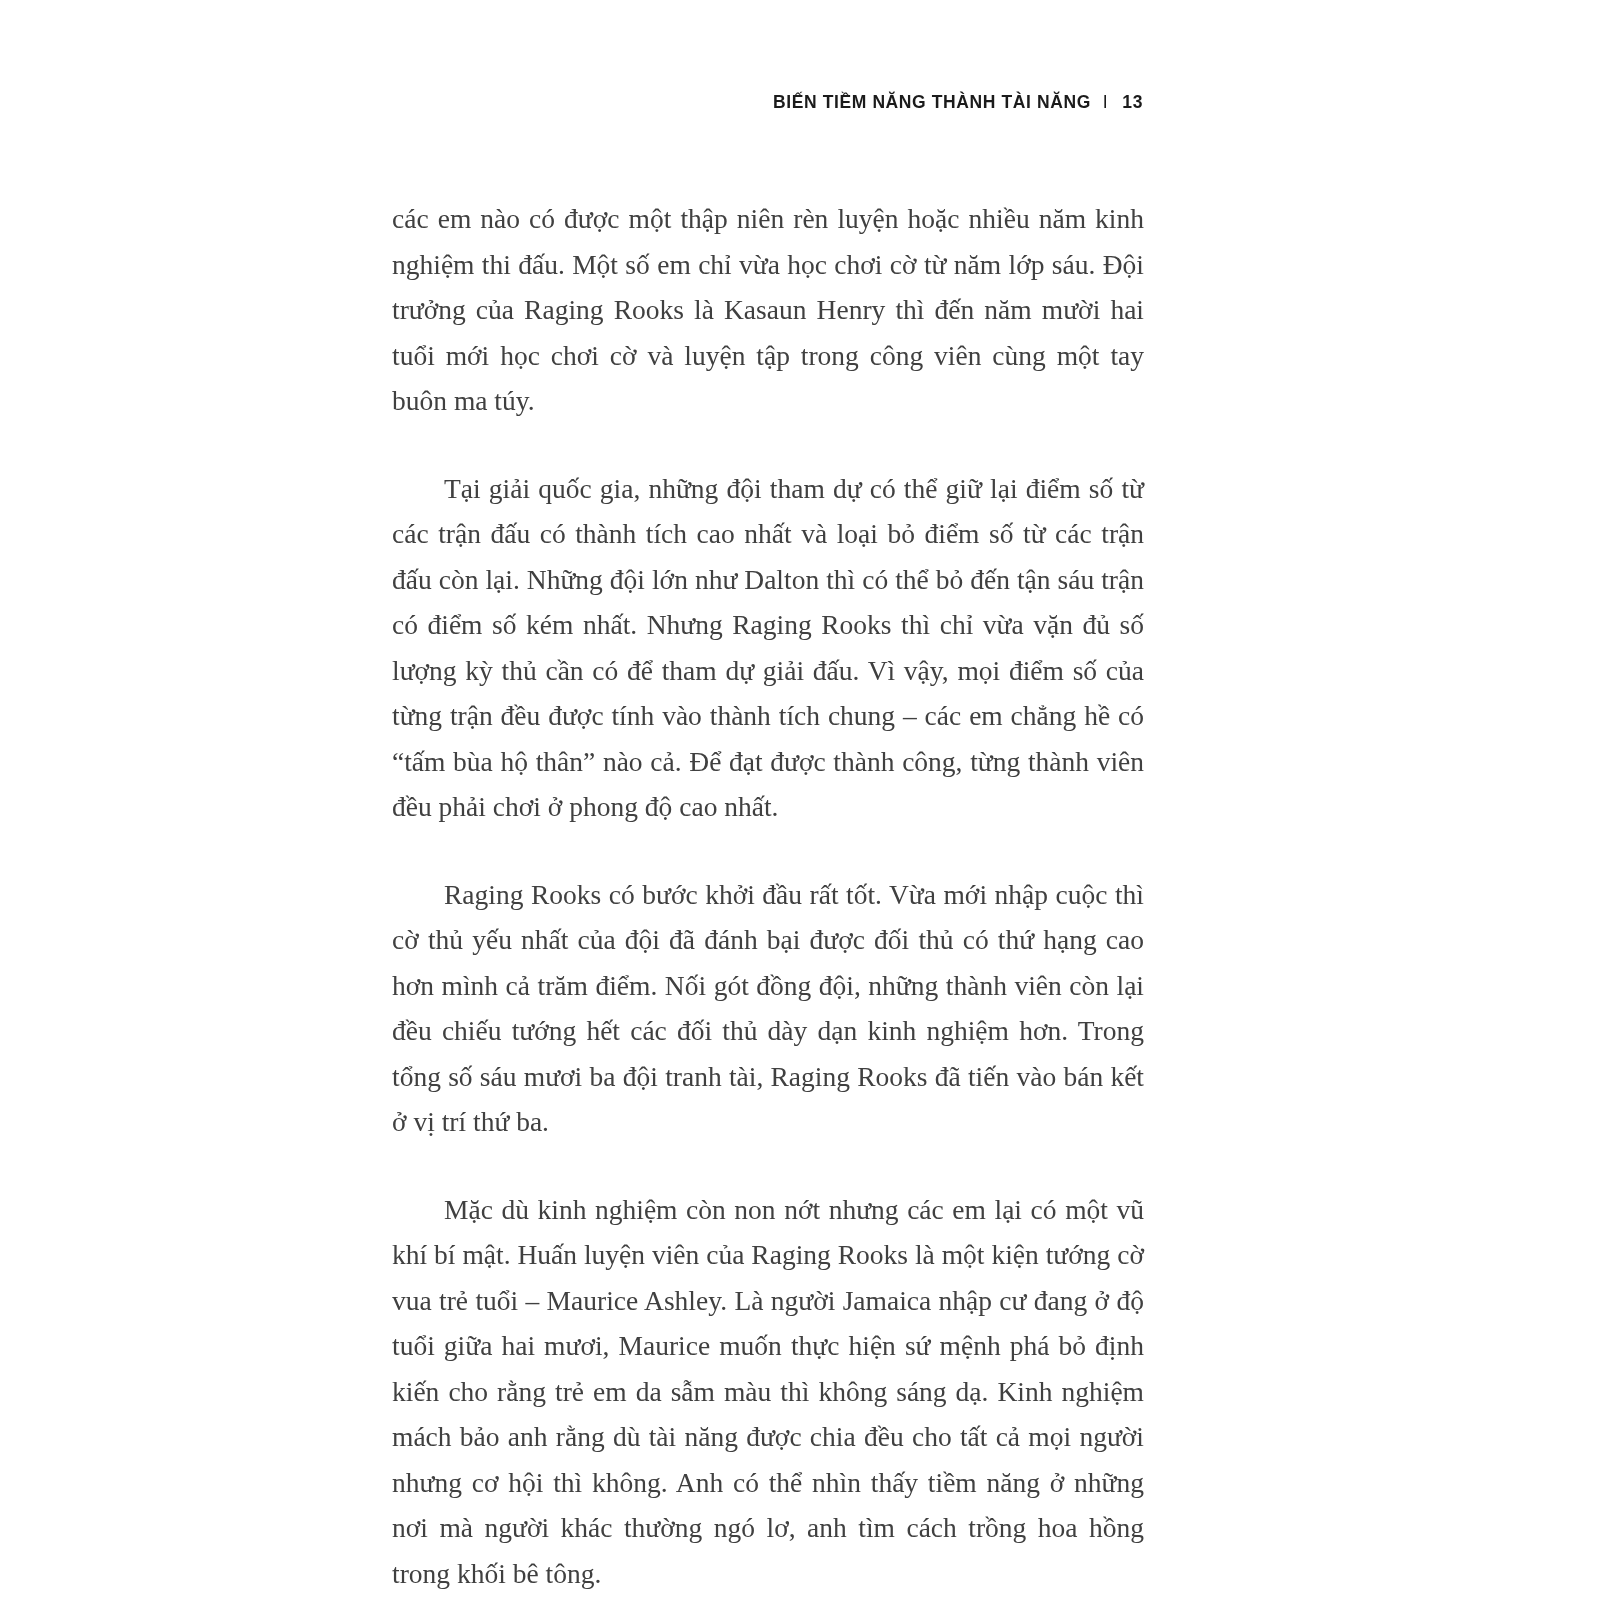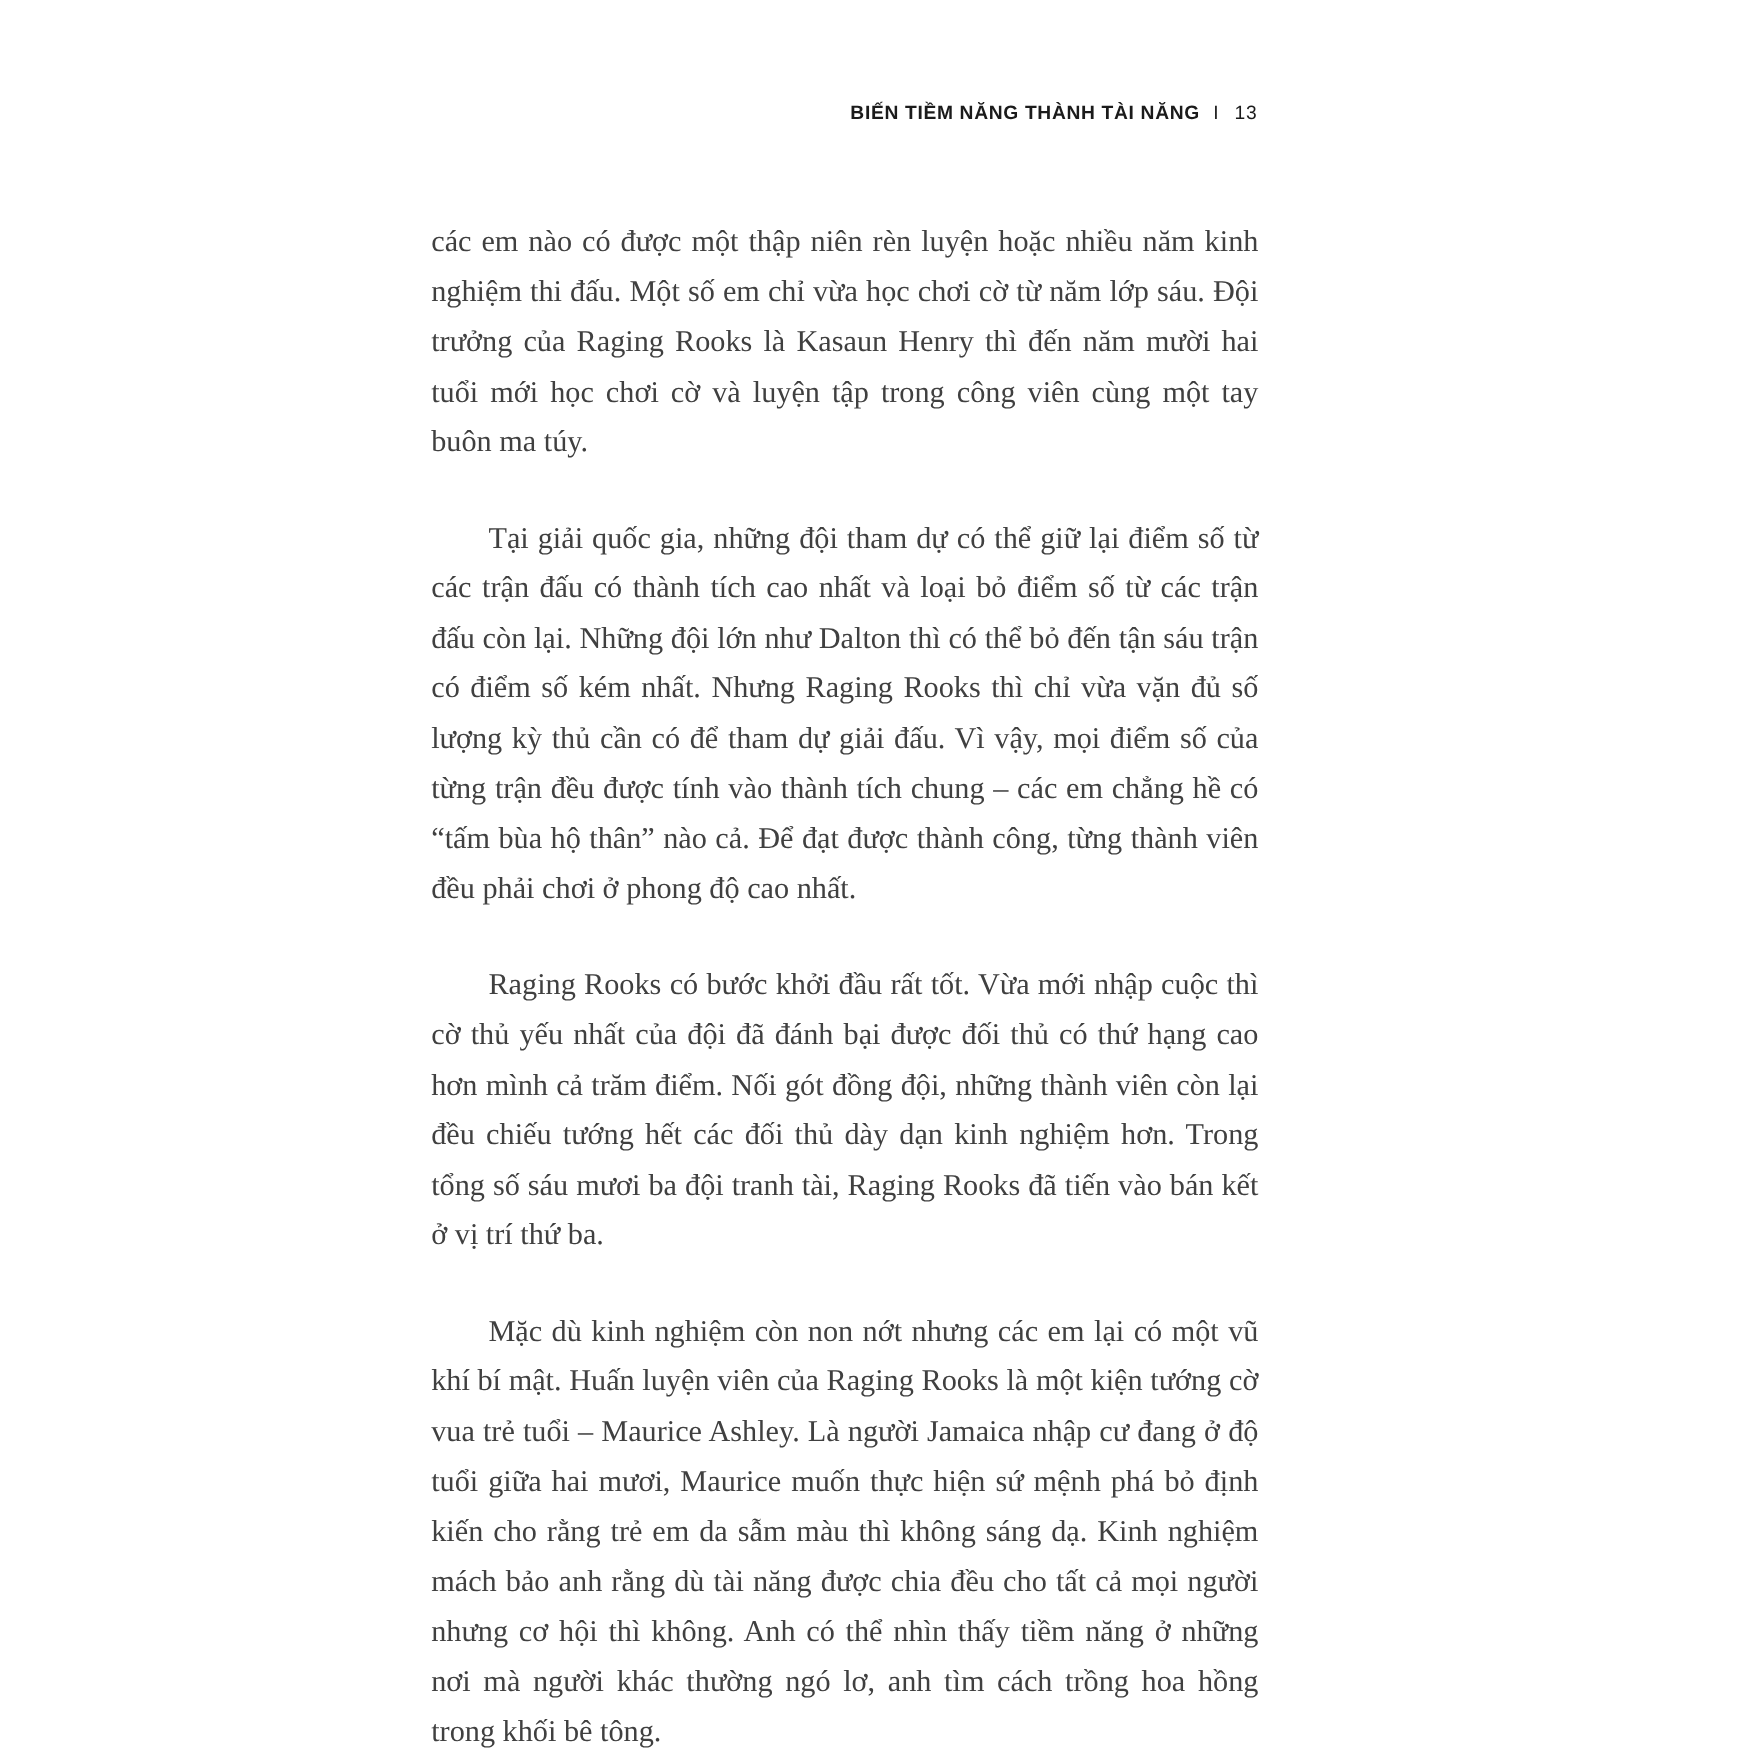--- a/index.html
+++ b/index.html
@@ -42,21 +42,21 @@
     margin-top: 38px;
   }
   .running-head .rh-sep {
     display: inline;
     margin: 0 14px 0 12px;
     font-weight: 400;
     color: #1b1b1b;
   }
   .running-head .rh-page {
     display: inline;
-    font-weight: 400;
+    font-weight: 700;
   }
 
   
   .text-body {
     position: absolute;
     top: 196px;
     left: 392px;
     width: 752px;
   }
 

